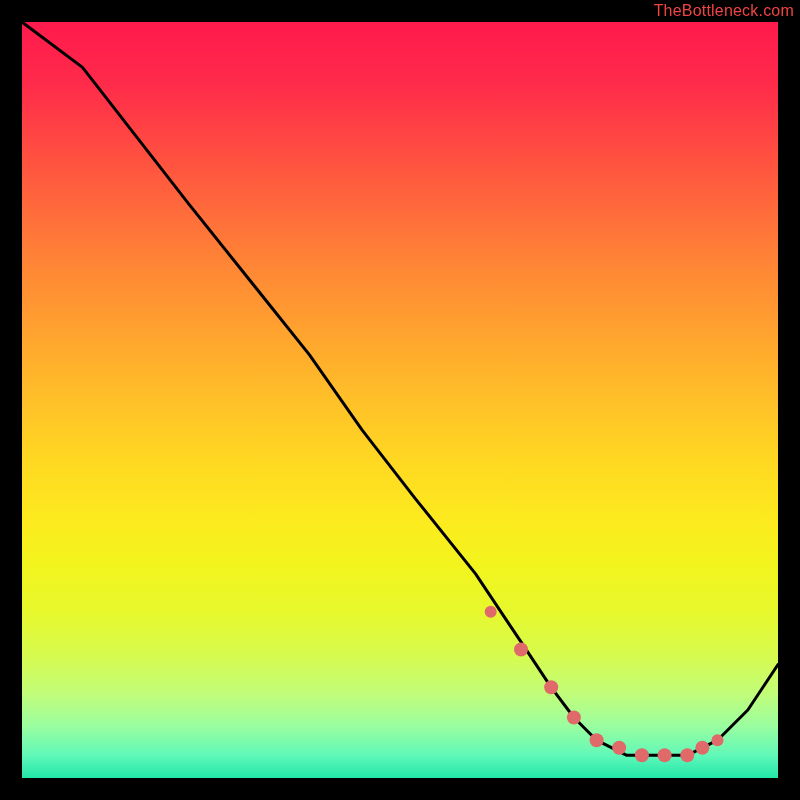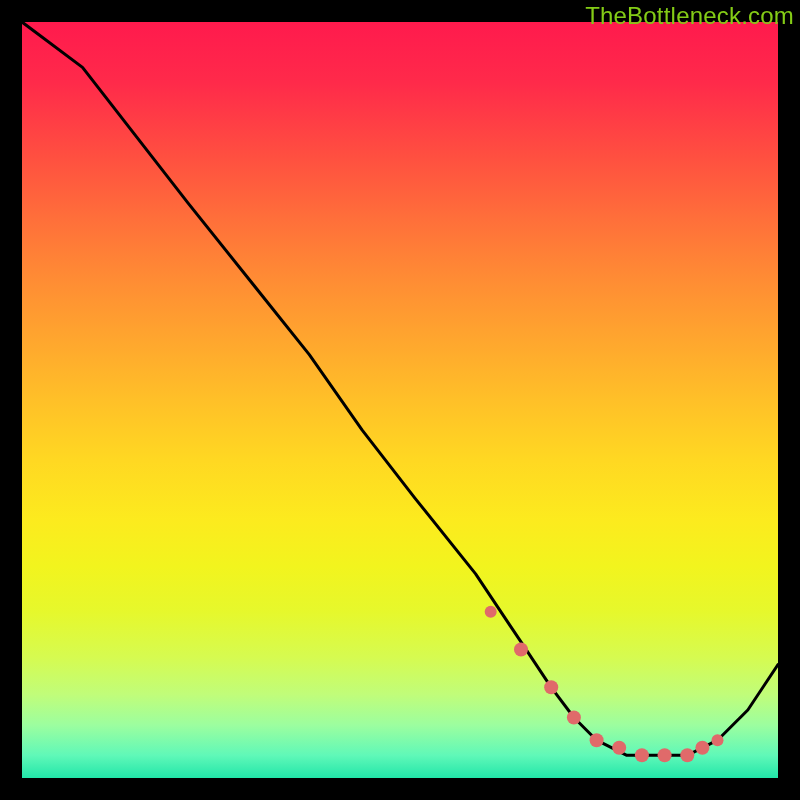--- a/index.html
+++ b/index.html
@@ -60,22 +60,22 @@
   }
   .dot {
     fill: #e06a6a;
     stroke: none;
   }
   .watermark {
     position: absolute;
     top: 2px;
     right: 6px;
     font-family: Arial, Helvetica, sans-serif;
-    font-size: 24px;
-    color: #84cc16;
+    font-size: 16px;
+    color: #ef4444;
     letter-spacing: 0.2px;
     user-select: none;
   }
 </style>
 </head>
 <body>
 
 <div class="stage">
 
   <div class="plot-area">

